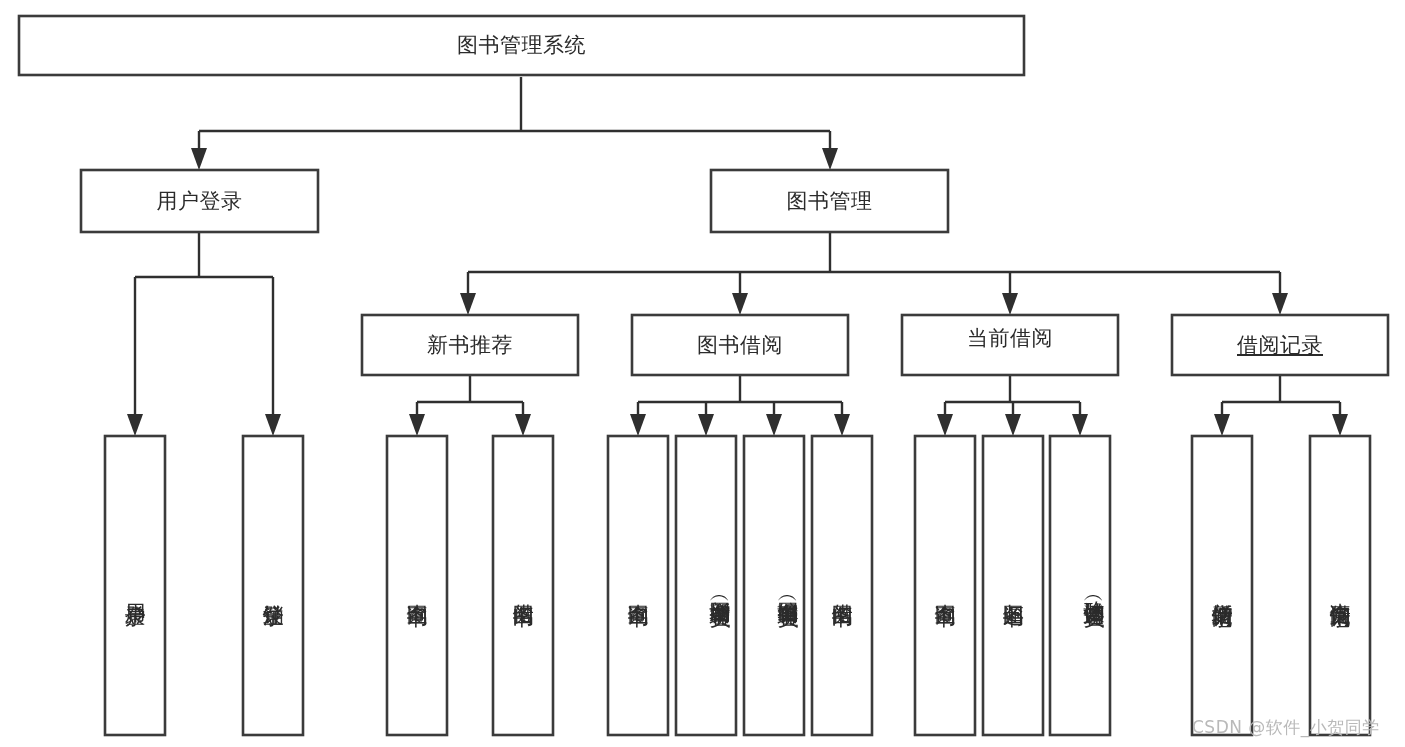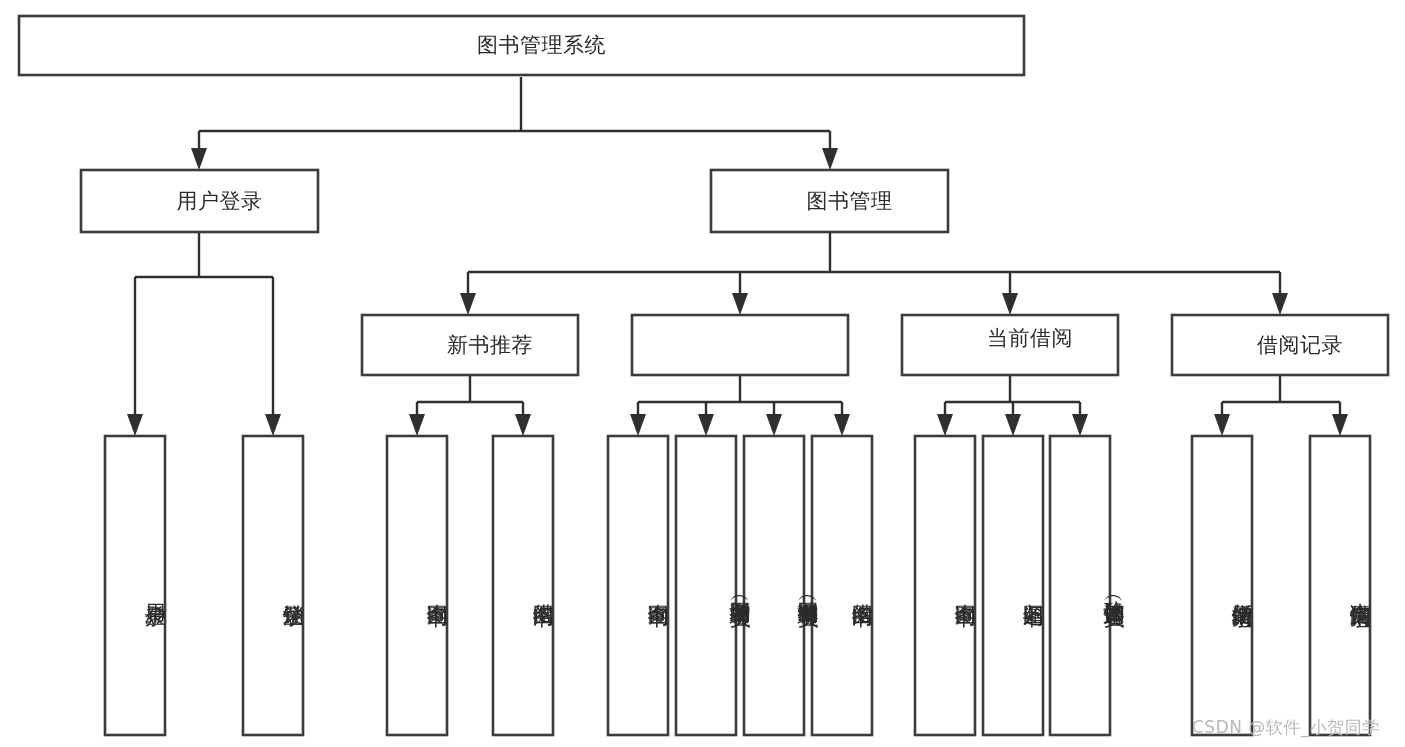--- a/index.html
+++ b/index.html
@@ -43,21 +43,20 @@
   }
   .node-label {
     position: absolute;
     display: flex;
     align-items: center;
     justify-content: center;
     color: #2b2b2b;
     text-align: right;
     pointer-events: none;
     box-sizing: border-box;
-    margin-left: 20px;
   }
   .node-label.horiz {
     font-size: 21px;
     line-height: 1.25;
     letter-spacing: 0.5px;
   }
   .node-label.vert {
     writing-mode: vertical-rl;
     text-orientation: upright;
     font-size: 21px;
@@ -173,22 +172,23 @@
       <rect class="box-rect" x="1310" y="436" width="60" height="299"></rect>
     </g>
   </svg>
 
   <div class="node-label horiz" style="left:19px; top:16px; width:1005px; height:59px;">图书管理系统</div>
 
   <div class="node-label horiz" style="left:81px; top:170px; width:237px; height:62px;">用户登录</div>
   <div class="node-label horiz" style="left:362px; top:315px; width:216px; height:60px;">新书推荐</div>
 
   <div class="node-label horiz" style="left:711px; top:170px; width:237px; height:62px;">图书管理</div>
+  <div class="node-label horiz" style="left:632px; top:315px; width:216px; height:60px;">图书借阅</div>
   <div class="node-label horiz" style="left:902px; top:315px; width:216px; height:46px;">当前借阅</div>
-  <div class="node-label horiz" style="left:1172px; top:315px; width:216px; height:60px;">借阅记录</div>
+  <div class="node-label horiz" style="left:1172px; top:315px; width:216px; height:60px;text-decoration:underline;">借阅记录</div>
 
   <div class="node-label vert" style="left:105px; top:436px; width:60px; height:299px;">用户登录</div>
   <div class="node-label vert" style="left:243px; top:436px; width:60px; height:299px;">注销登录</div>
 
   <div class="node-label vert" style="left:387px; top:436px; width:60px; height:299px;">查询图书</div>
   <div class="node-label vert" style="left:493px; top:436px; width:60px; height:299px;">借阅图书</div>
 
   <div class="node-label vert" style="left:608px; top:436px; width:60px; height:299px;">查询图书</div>
   <div class="node-label vert" style="left:676px; top:436px; width:60px; height:299px; align-items:flex-start;">新增图书（管理员）</div>
   <div class="node-label vert" style="left:744px; top:436px; width:60px; height:299px; align-items:flex-start;">编辑图书（管理员）</div>

